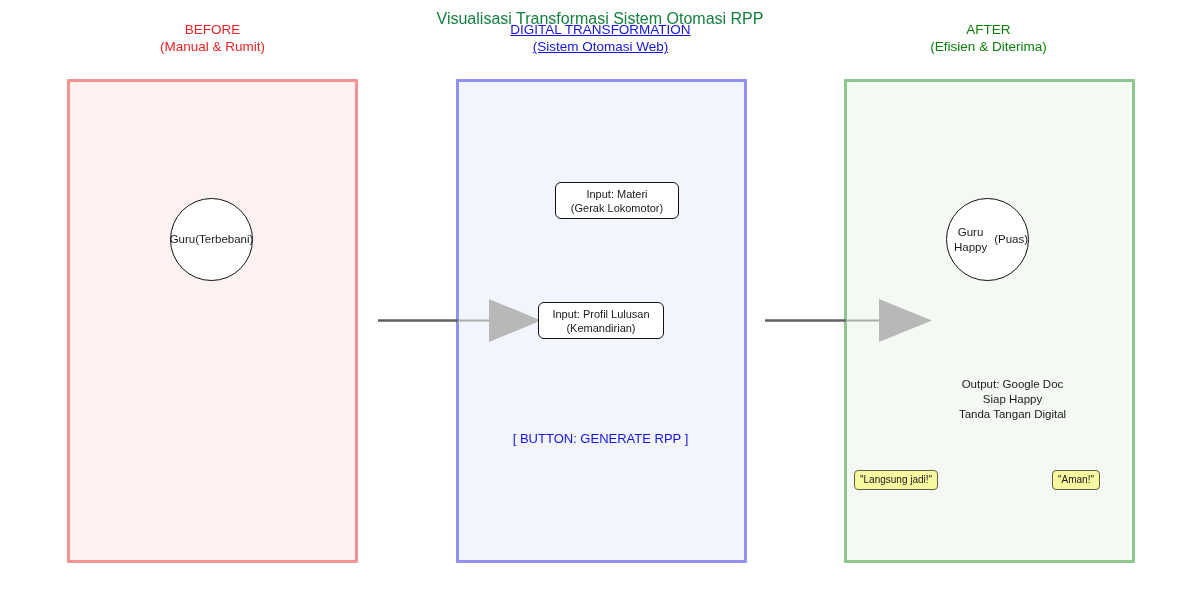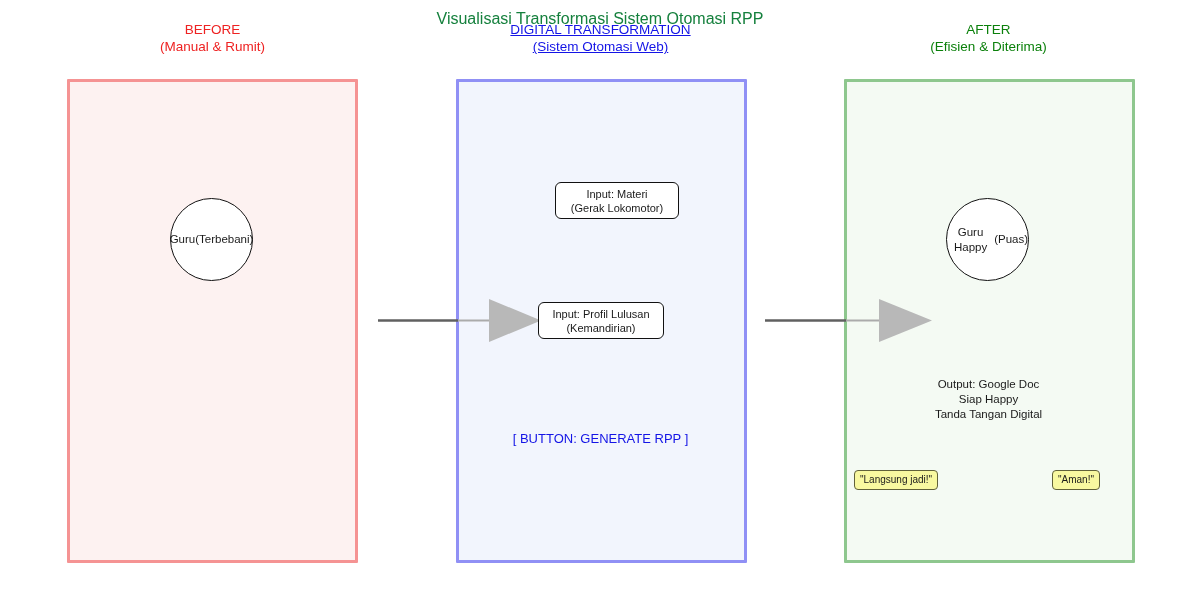--- a/index.html
+++ b/index.html
@@ -51,21 +51,21 @@
   }
   .circle-before { left: 170px; top: 198px; }
   .circle-after  { left: 946px; top: 198px; }
 
   .details {
     top: 377px; text-align: center;
     font-size: 11.5px; line-height: 15px;
     z-index: 3;
   }
   .details-before { left: 67px;  width: 291px; }
-  .details-after  { left: 844px; width: 289px; }
+  .details-after  { left: 868px; width: 289px; }
 
   .io-box {
     background: #ffffff;
     border: 1.5px solid #111; border-radius: 6px;
     display: flex; flex-direction: column;
     align-items: center; justify-content: center;
     font-size: 11px; line-height: 14px; text-align: center;
     z-index: 3;
   }
   .io-box-1 { left: 539px; top: 182px; width: 122px; height: 35px; margin-left: 16px; }

